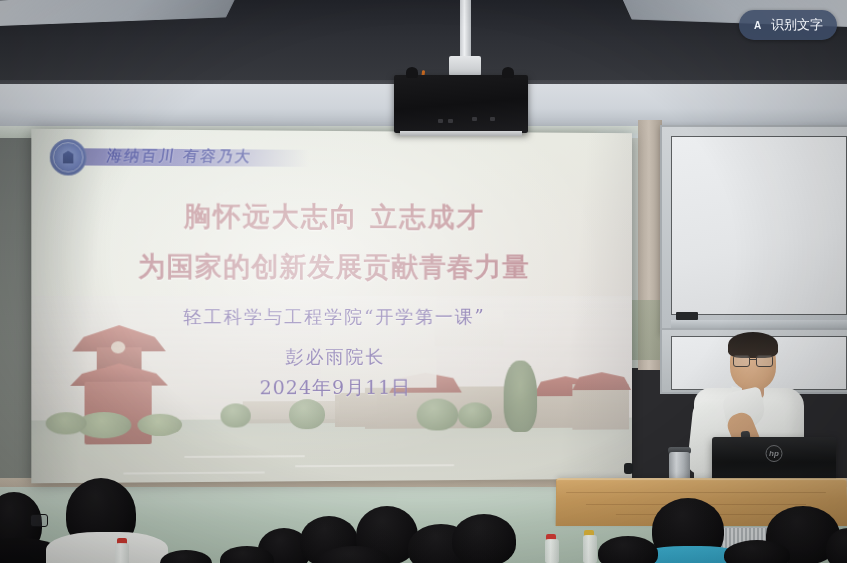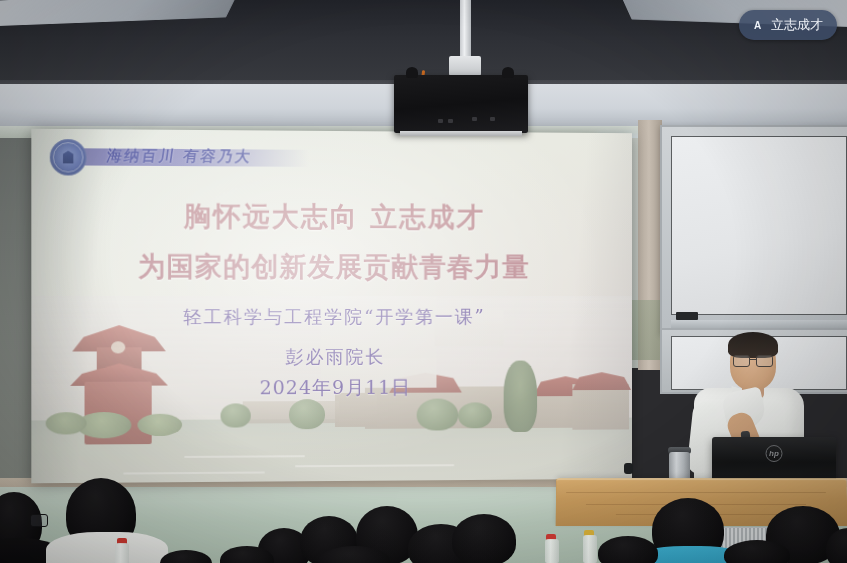--- a/index.html
+++ b/index.html
@@ -863,16 +863,16 @@
   <div class="vignette"></div>
 
   <div id="ocr-button">
     <span class="ocr-icon">
       <span class="corner c-tl"></span>
       <span class="corner c-tr"></span>
       <span class="corner c-bl"></span>
       <span class="corner c-br"></span>
       <span class="letter">A</span>
     </span>
-    <span>立志成才</span>
+    <span>识别文字</span>
   </div>
 
 </div>
 
 </body></html>

